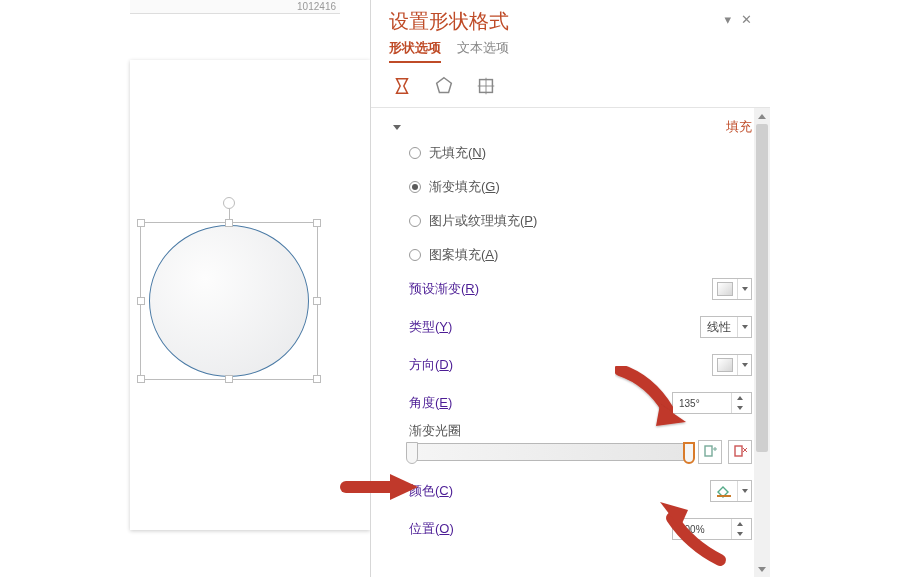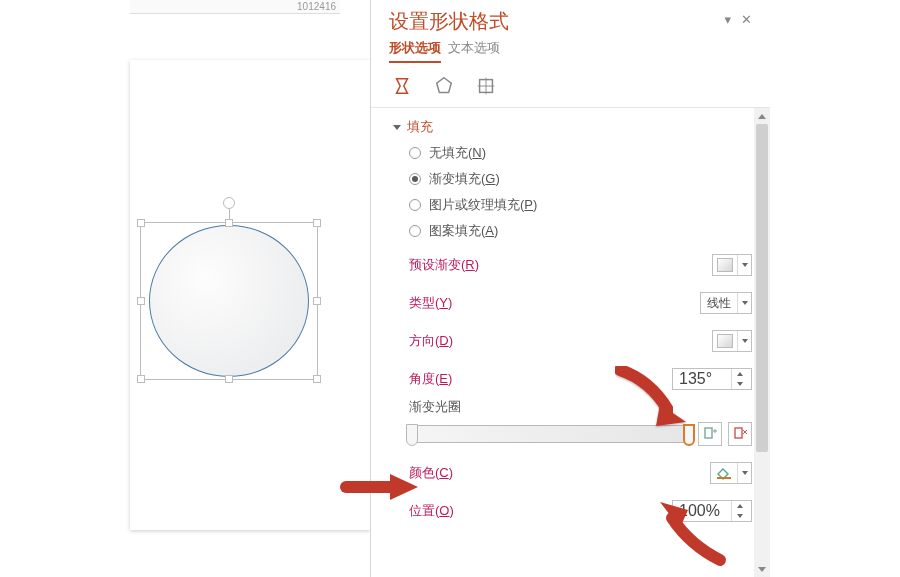--- a/index.html
+++ b/index.html
@@ -88,21 +88,21 @@
     font-weight: normal;
   }
   .panel-ctrl {
     display: flex; gap: 10px; align-items: center;
     color: #888; font-size: 13px;
     padding-top: 4px;
   }
   .panel-ctrl span { cursor: pointer; }
 
   .tabs {
-    display: flex; gap: 7px;
+    display: flex; gap: 16px;
     padding: 2px 18px 0 18px;
     font-size: 13px;
   }
   .tab {
     color: #888;
     padding-bottom: 4px;
     cursor: pointer;
   }
   .tab.active {
     color: #bf4b27;
@@ -129,32 +129,33 @@
     flex: 1;
     overflow: hidden;
     padding: 6px 0 0 4px;
   }
   .section-header {
     display: flex; align-items: center;
     padding: 4px 18px;
     font-size: 13px;
     color: #bf4b27;
     cursor: pointer;
+    justify-content: space-between;
   }
   .caret-down {
     width: 0; height: 0;
     border-left: 4px solid transparent;
     border-right: 4px solid transparent;
     border-top: 5px solid #666;
     margin-right: 6px;
   }
 
   .radio-list {
     padding: 4px 18px 10px 34px;
-    display: flex; flex-direction: column; gap: 8px;
+    display: flex; flex-direction: column; gap: 16px;
   }
   .radio-item {
     display: flex; align-items: center; gap: 8px;
     cursor: pointer;
     color: #555;
   }
   .faux-radio {
     width: 12px; height: 12px; border: 1px solid #9a9a9a; border-radius: 50%;
     display: inline-flex; align-items: center; justify-content: center;
     background:#fff;
@@ -165,21 +166,21 @@
   .radio-item .underline { text-decoration: underline; }
 
   .controls {
     padding: 2px 18px 4px 34px;
     display: flex; flex-direction: column; gap: 12px;
   }
   .row {
     display: flex; align-items: center; justify-content: space-between;
     height: 26px;
   }
-  .row .lbl { color: #be185d; }
+  .row .lbl { color: #4c1d95; }
   .dropdown {
     display: inline-flex; align-items: center;
     border: 1px solid #c0c0c0;
     height: 22px;
     background: #fff;
     font-size: 12px;
     color: #444;
   }
   .dropdown .swatch {
     width: 16px; height: 14px; margin: 0 4px;
@@ -199,38 +200,38 @@
   .dropdown .text { padding: 0 6px; }
 
   .spinbox {
     display: inline-flex; align-items: stretch;
     border: 1px solid #c0c0c0;
     height: 22px;
     width: 80px;
     background: #fff;
   }
   .spinbox input {
-    border:none; width: 58px; font-size:16px; padding:0 6px; outline:none;
+    border:none; width: 58px; font-size:10px; padding:0 6px; outline:none;
     color:#444;
   }
   .spinbox .spins {
     width: 16px; border-left:1px solid #dadada;
     display:flex; flex-direction:column;
   }
   .spinbox .spins div {
     flex:1; display:flex;align-items:center;justify-content:center;
     cursor:pointer;
   }
   .spinbox .spins .up::after,
   .spinbox .spins .down::after { content:''; width:0;height:0; }
   .spinbox .spins .up::after { border-left:3px solid transparent;border-right:3px solid transparent;border-bottom:4px solid #666; }
   .spinbox .spins .down::after { border-left:3px solid transparent;border-right:3px solid transparent;border-top:4px solid #666; }
 
   .stops-row { padding: 2px 18px 4px 34px; }
-  .stops-label { color:#555; margin-bottom:6px; }
+  .stops-label { color:#555; }
   .stops-wrap { display:flex; align-items:center; gap:6px; }
   .gradient-track {
     position:relative;
     flex:1;
     height: 18px;
     border: 1px solid #b8b8b8;
     background: linear-gradient(90deg, #f5f5f5, #e6e6e6);
   }
   .stop-thumb {
     position:absolute; top:-2px;

